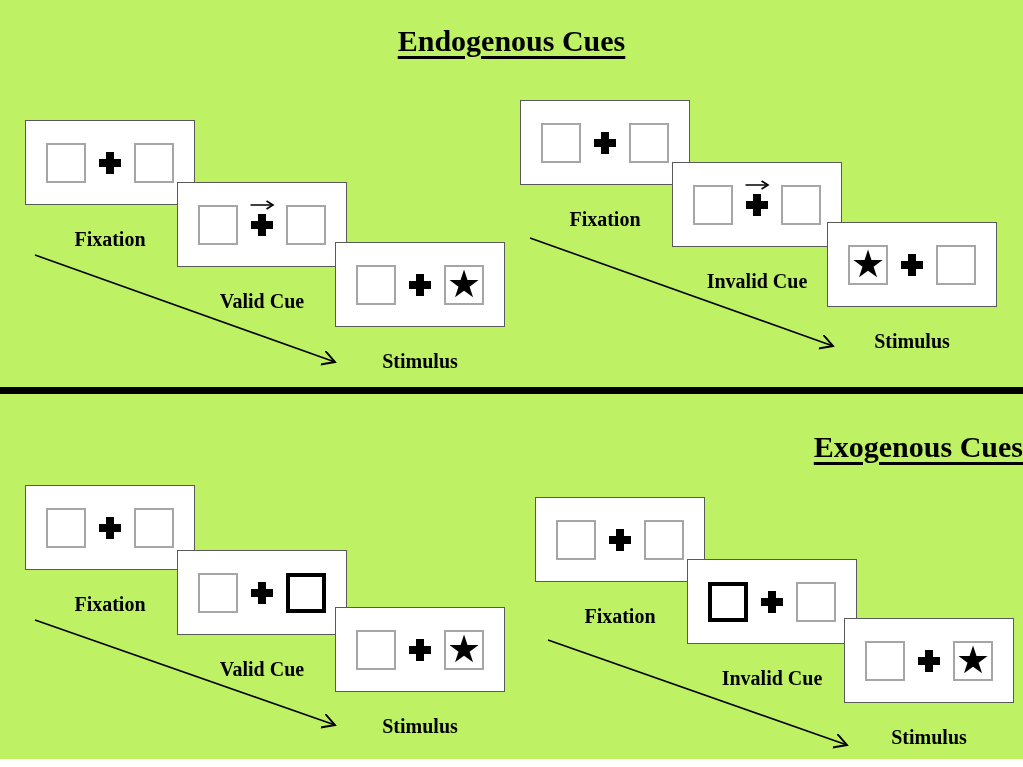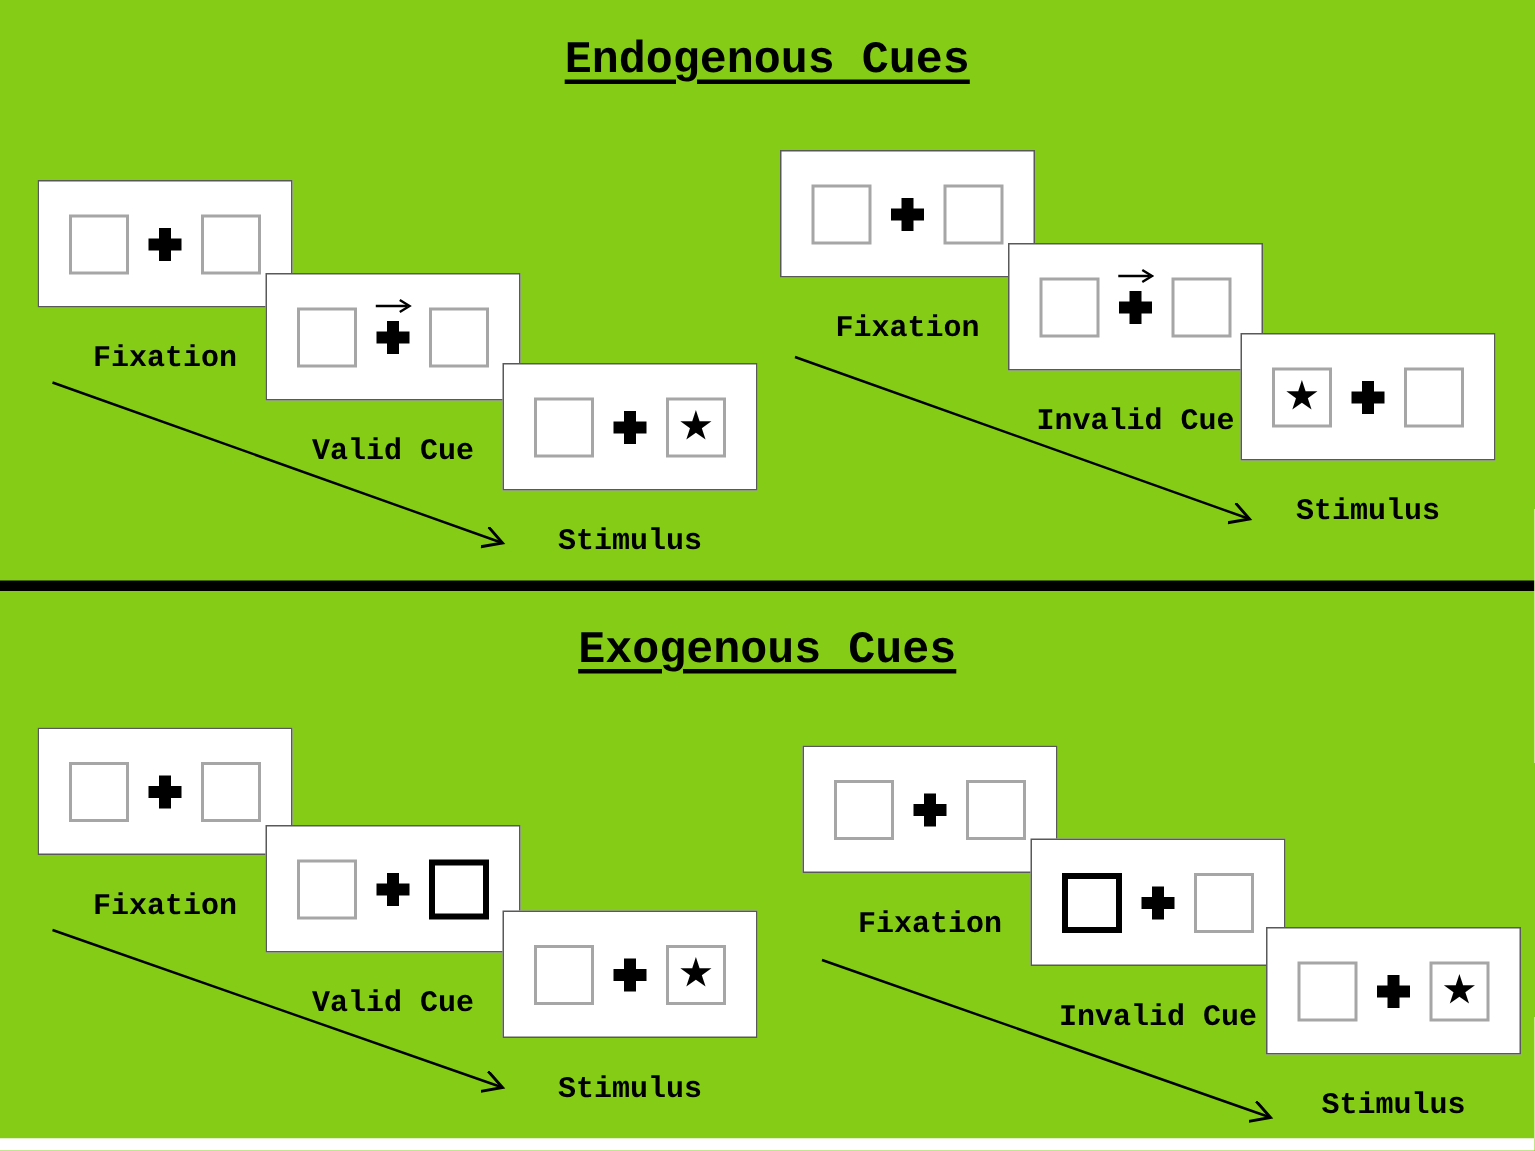--- a/index.html
+++ b/index.html
@@ -1,21 +1,21 @@
 <!DOCTYPE html>
 <html><head>
 <meta charset="utf-8">
 <style>
   html,body{margin:0;padding:0;background:#ffffff;}
-  .stage{position:relative;width:1023px;height:759px;background:#84cc16;overflow:hidden;
-         font-family:Liberation Mono, monospace;color:#000;}
+  .stage{position:relative;width:1023px;height:759px;background:#bef264;overflow:hidden;
+         font-family:Liberation Serif, serif;color:#000;}
   .title{position:absolute;left:0;width:100%;text-align:center;font-weight:700;font-size:30px;
          text-decoration:underline;text-decoration-thickness:3px;text-underline-offset:5px;}
   .title-endo{top:24px;}
-  .title-exo{top:417px;}
+  .title-exo{top:430px;text-align:right;}
   .divider{position:absolute;left:0;top:387px;width:1023px;height:7px;background:#000;}
   .panel{position:absolute;width:170px;}
   .z1{z-index:1;}.z2{z-index:2;}.z3{z-index:3;}
   .frame{width:170px;height:85px;background:#ffffff;border:1.5px solid #595959;box-sizing:border-box;
          display:flex;align-items:center;justify-content:center;gap:13px;}
   .sq{width:40px;height:40px;border:2px solid #a6a6a6;box-sizing:border-box;background:#ffffff;
       display:flex;align-items:center;justify-content:center;}
   .sq.thick{border:4px solid #000;}
   .star-glyph{font-size:38px;line-height:1;color:#000;transform:translateY(-1px);}
   .plus-wrap{position:relative;width:22px;height:22px;flex:0 0 auto;}

